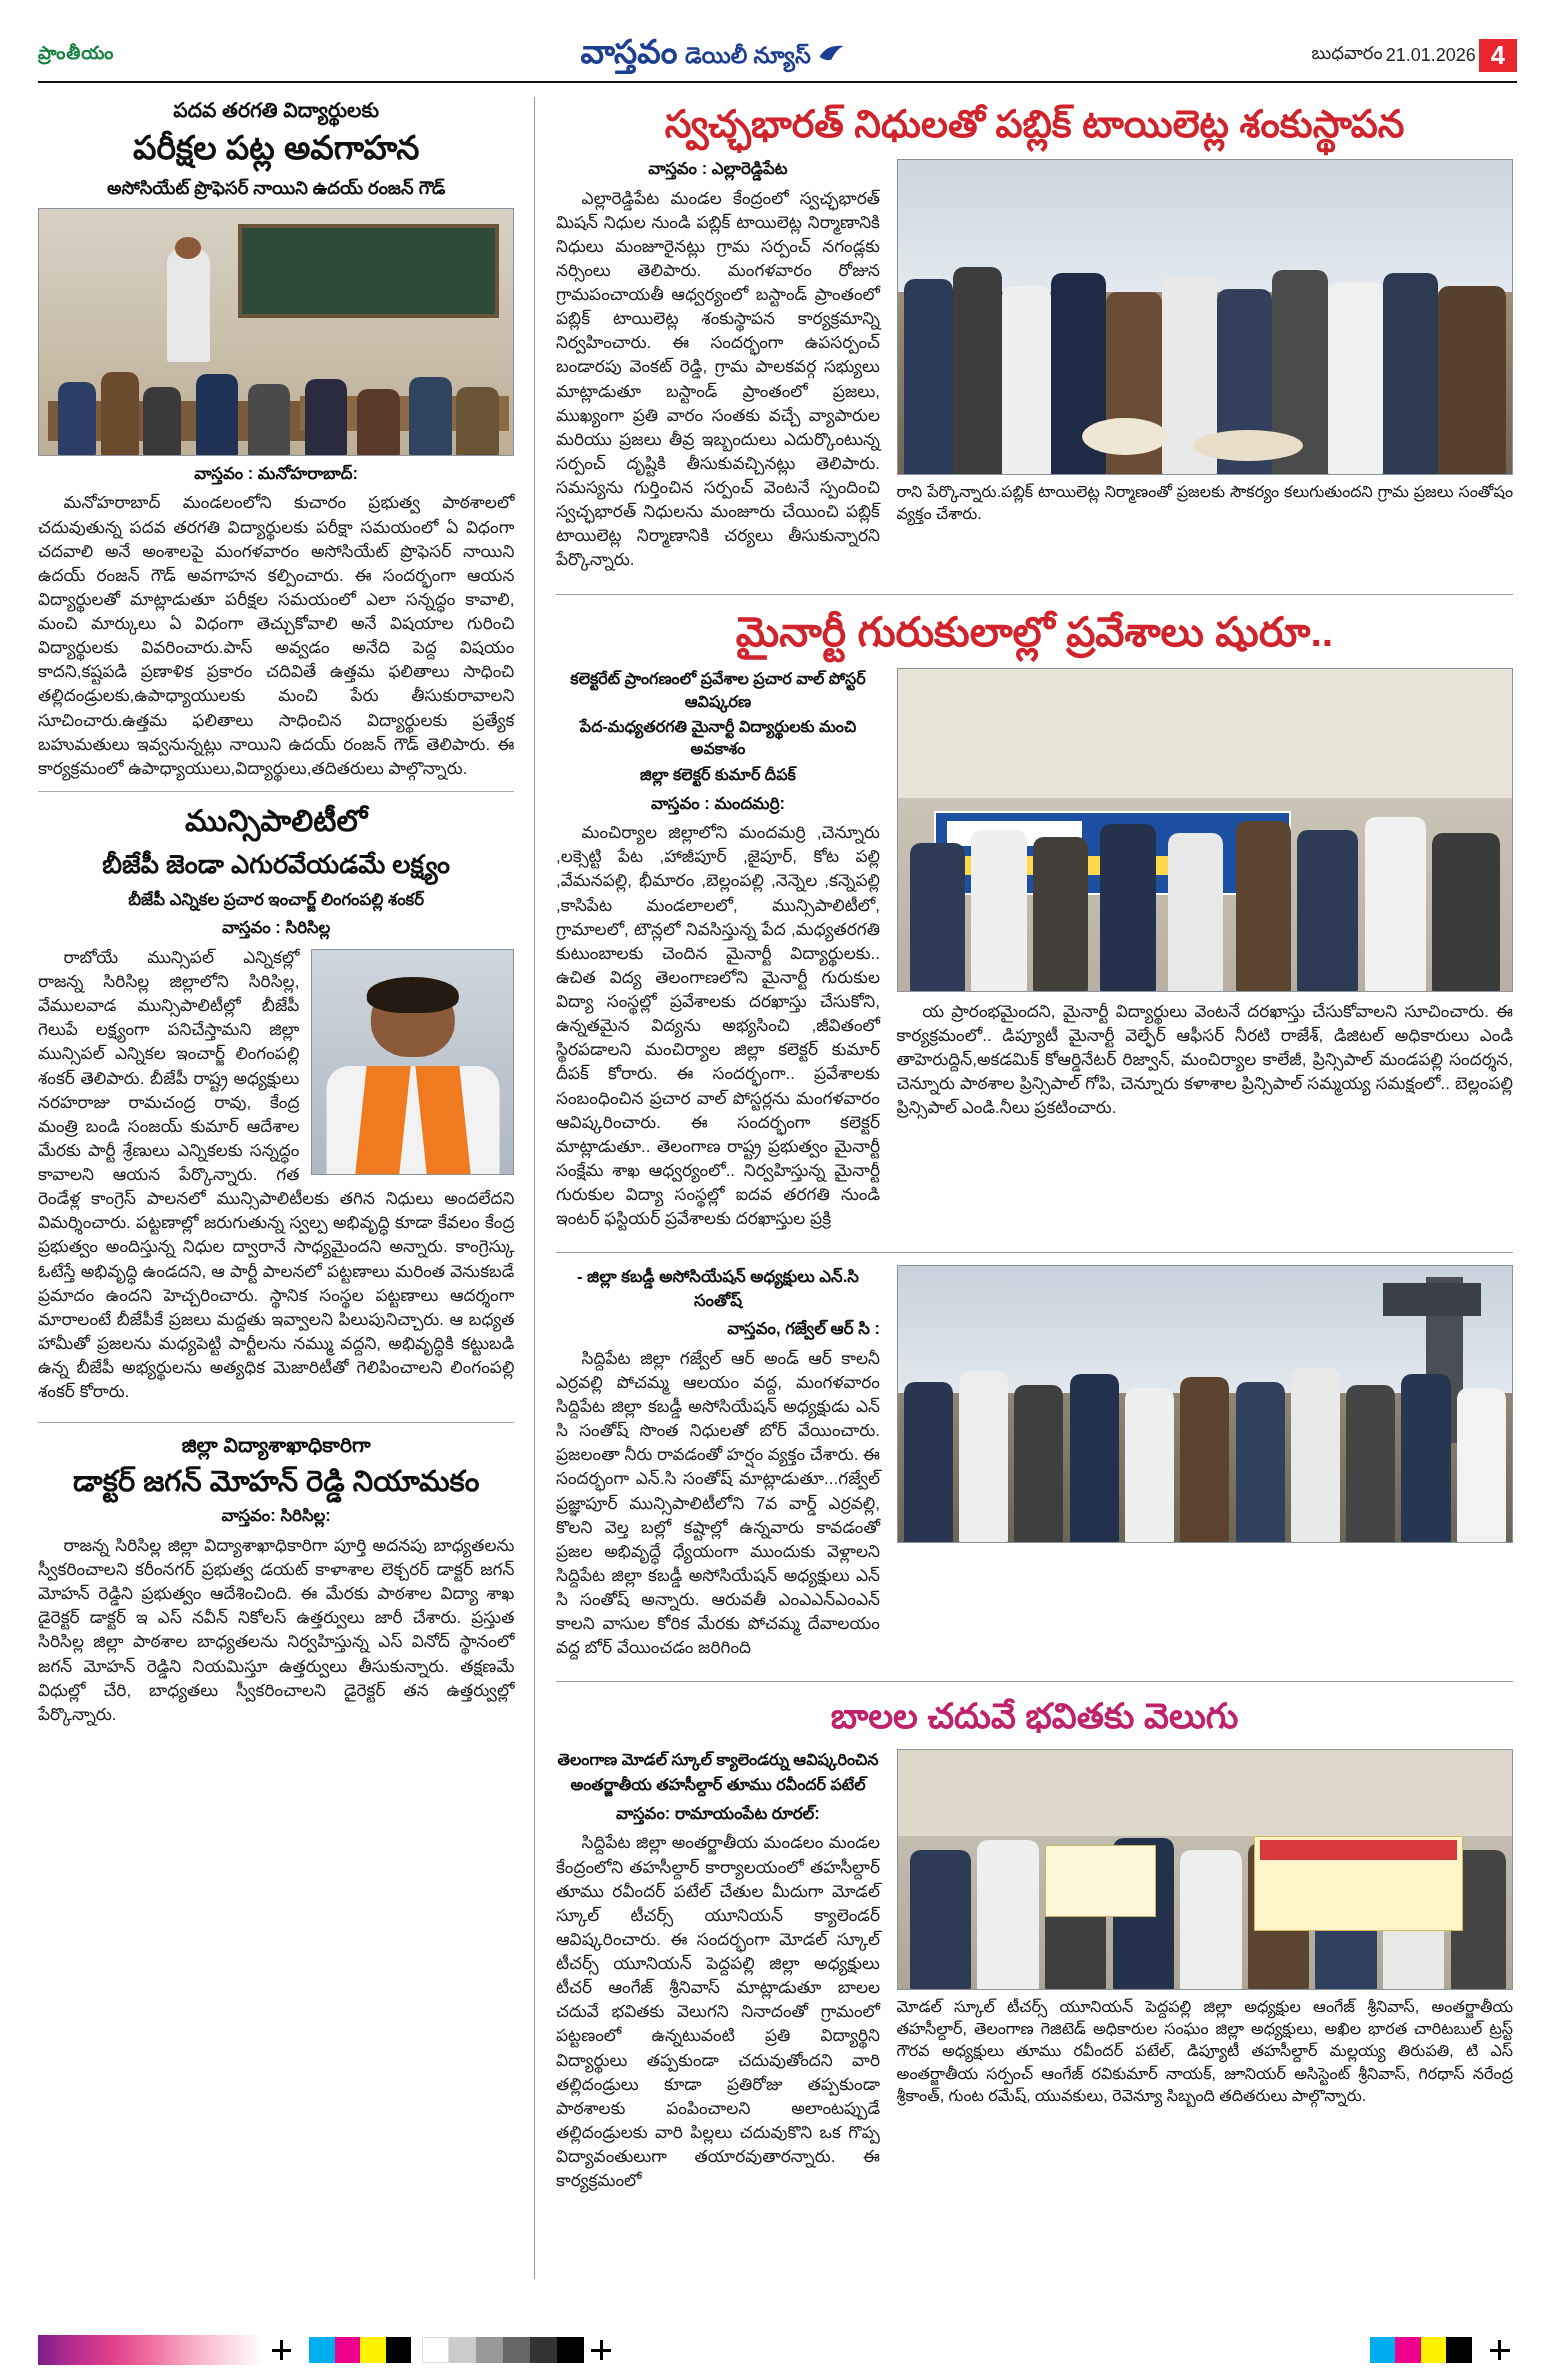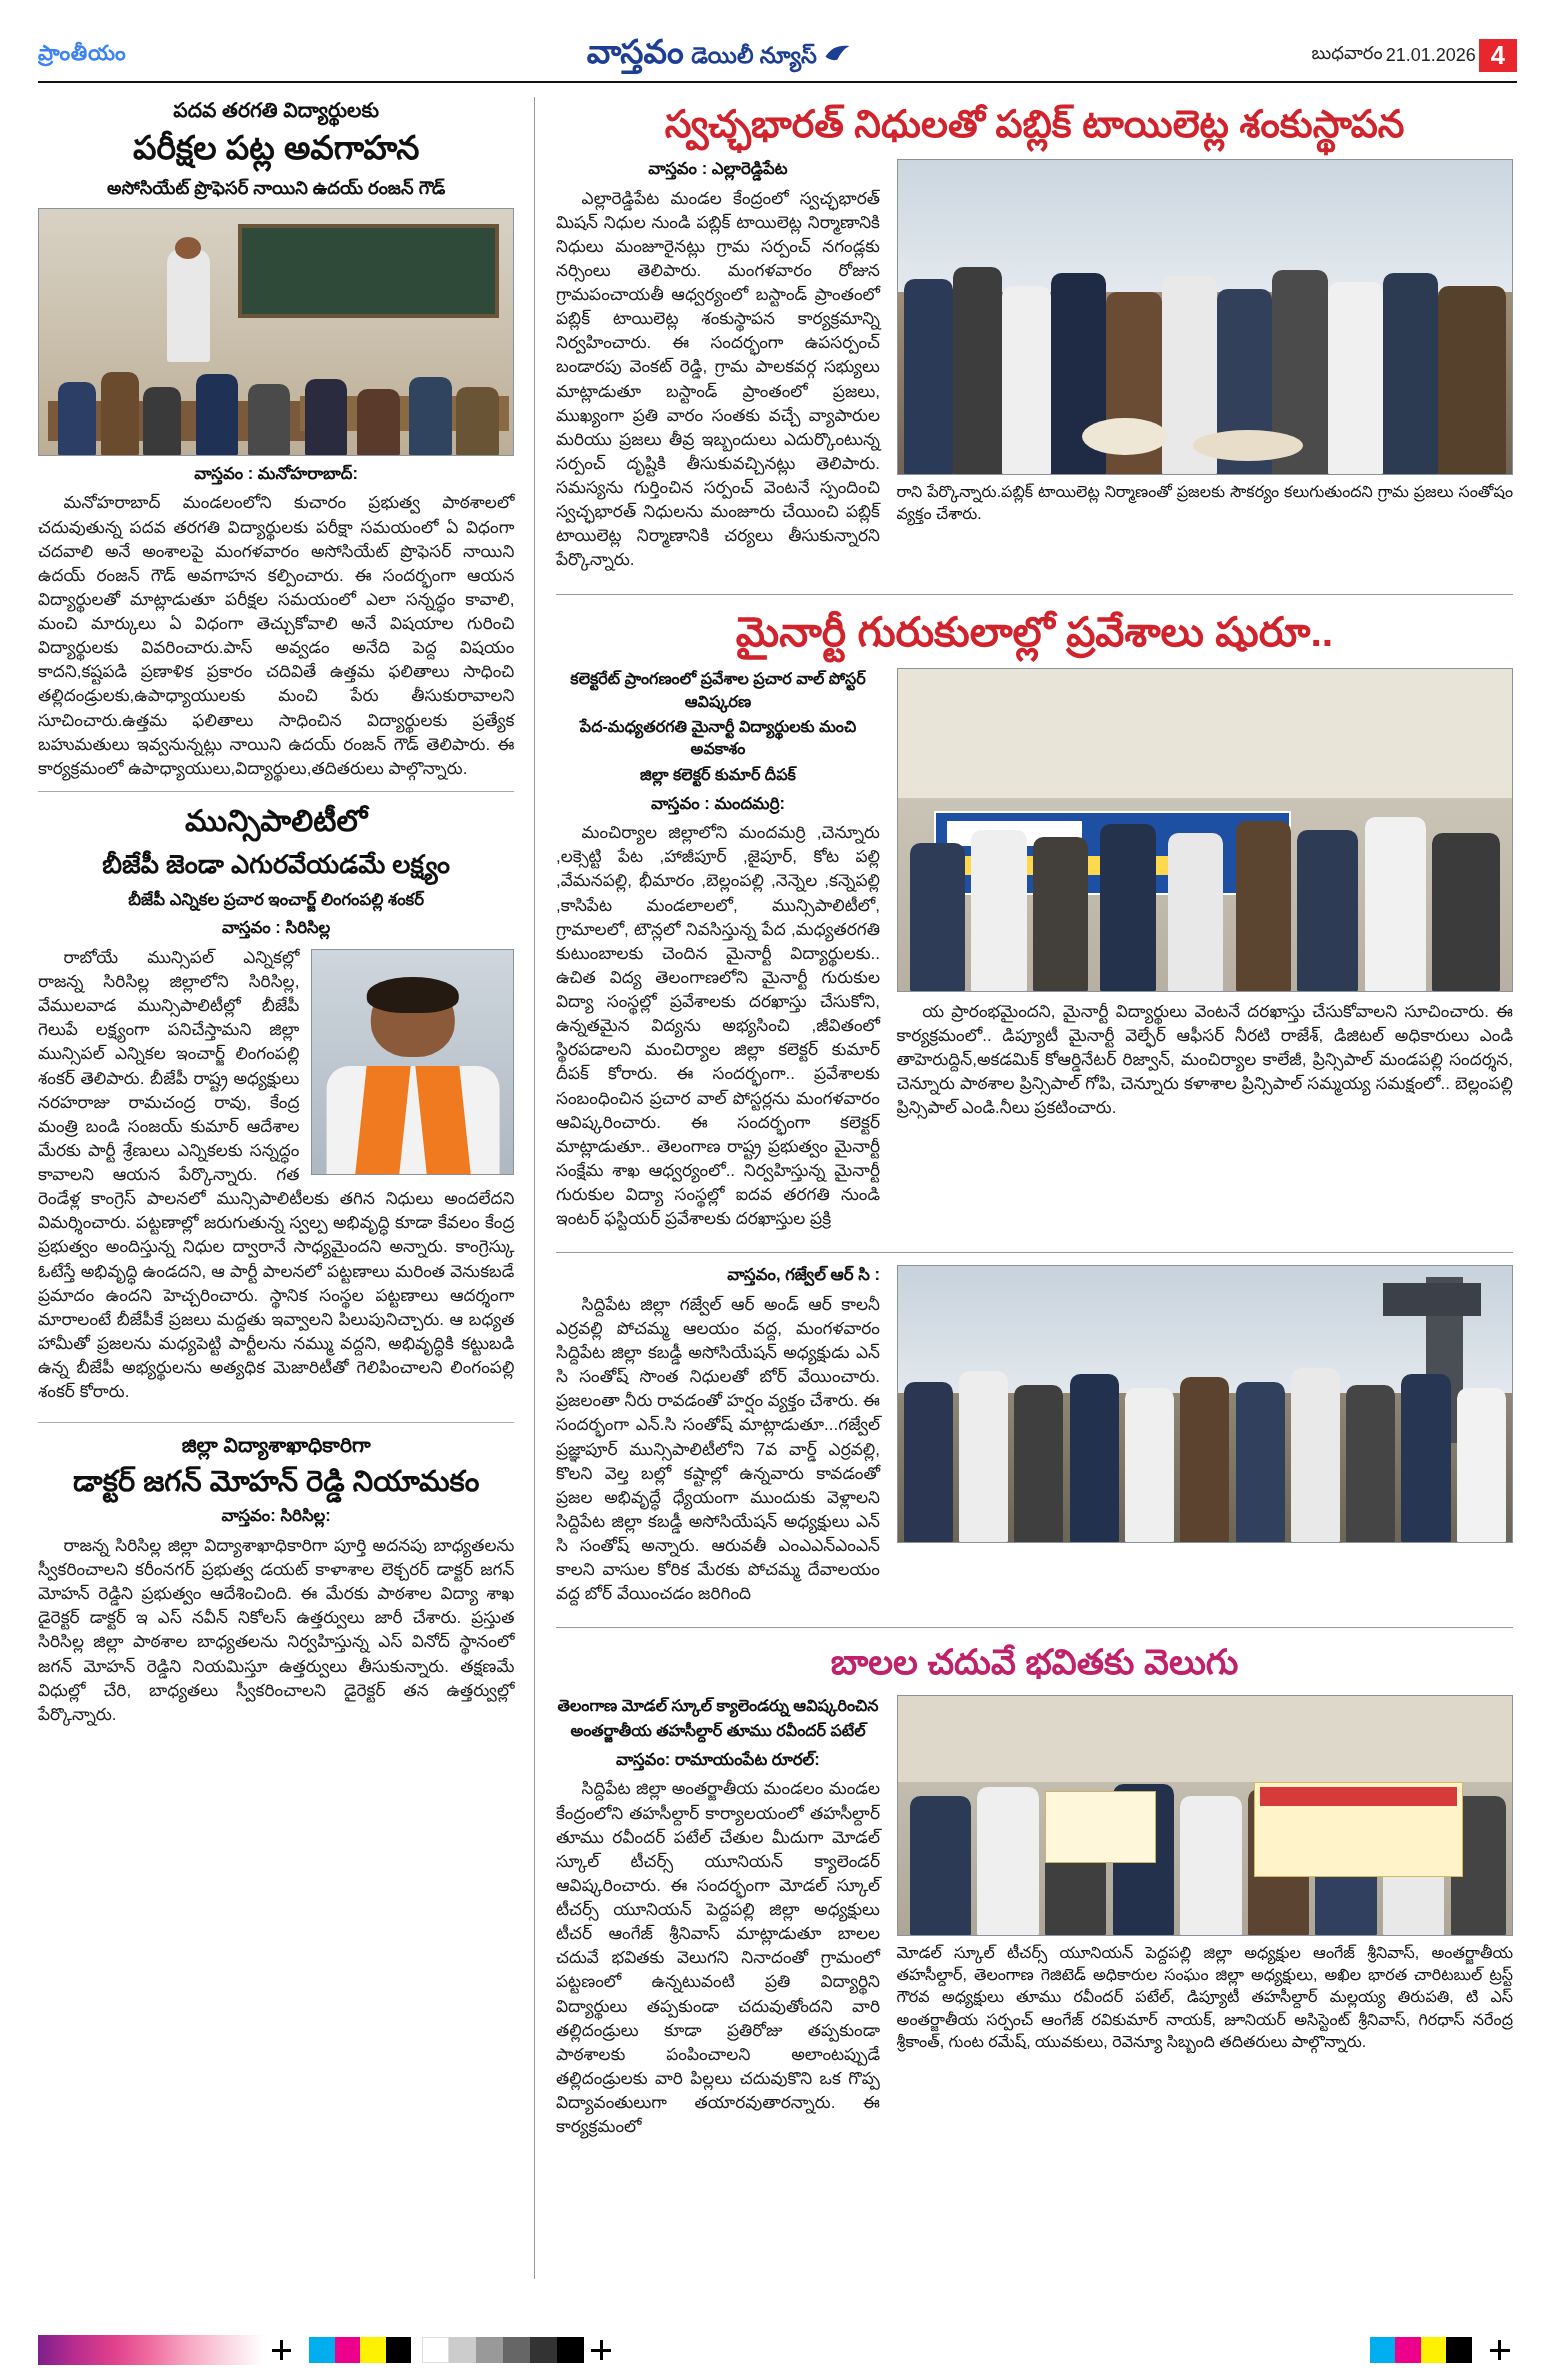--- a/index.html
+++ b/index.html
@@ -22,23 +22,23 @@
   
   .masthead {
     position: relative;
     height: 53px;
     border-bottom: 2.3px solid #111;
     display: flex;
     align-items: center;
     justify-content: space-between;
   }
   .masthead-left {
-    font-size: 21px;
-    font-weight: bold;
-    color: #3b82f6;
+    font-size: 18px;
+    font-weight: bold;
+    color: #15803d;
     letter-spacing: 0.8px;
   }
   .masthead-center {
     display: flex;
     align-items: baseline;
     gap: 7.5px;
   }
   .mast-title {
     font-size: 33px;
     font-weight: bold;
@@ -376,20 +376,21 @@
             <p class="body indent" style="margin-top:7.5px;">య ప్రారంభమైందని, మైనార్టీ విద్యార్థులు వెంటనే దరఖాస్తు చేసుకోవాలని సూచించారు. ఈ కార్యక్రమంలో.. డిప్యూటీ మైనార్టీ వెల్ఫేర్ ఆఫీసర్ నీరటి రాజేశ్, డిజిటల్ అధికారులు ఎండి తాహెరుద్దిన్,అకడమిక్ కోఆర్డినేటర్ రిజ్వాన్, మంచిర్యాల కాలేజీ, ప్రిన్సిపాల్ మండపల్లి సందర్శన, చెన్నూరు పాఠశాల ప్రిన్సిపాల్ గోపి, చెన్నూరు కళాశాల ప్రిన్సిపాల్ సమ్మయ్య సమక్షంలో.. బెల్లంపల్లి ప్రిన్సిపాల్ ఎండి.నీలు ప్రకటించారు.</p>
           </div>
         </div>
       </div>
 
       <hr class="rule">
 
       <div>
         <div class="two-col-wrap">
           <div class="txt" style="width:324px;flex:0 0 324px;">
+            <div class="subhead" style="font-size:16.6px;">- జిల్లా కబడ్డీ అసోసియేషన్ అధ్యక్షులు ఎన్.సి సంతోష్</div>
             <div class="dateline" style="text-align:right;">వాస్తవం, గజ్వేల్ ఆర్ సి :</div>
             <p class="body indent">సిద్దిపేట జిల్లా గజ్వేల్ ఆర్ అండ్ ఆర్ కాలనీ ఎర్రవల్లి పోచమ్మ ఆలయం వద్ద, మంగళవారం సిద్దిపేట జిల్లా కబడ్డీ అసోసియేషన్ అధ్యక్షుడు ఎన్ సి సంతోష్ సొంత నిధులతో బోర్ వేయించారు. ప్రజలంతా నీరు రావడంతో హర్షం వ్యక్తం చేశారు. ఈ సందర్భంగా ఎన్.సి సంతోష్ మాట్లాడుతూ...గజ్వేల్ ప్రజ్ఞాపూర్ మున్సిపాలిటీలోని 7వ వార్డ్ ఎర్రవల్లి, కొలని వెల్త బల్లో కష్టాల్లో ఉన్నవారు కావడంతో ప్రజల అభివృద్ధే ధ్యేయంగా ముందుకు వెళ్లాలని సిద్దిపేట జిల్లా కబడ్డీ అసోసియేషన్ అధ్యక్షులు ఎన్ సి సంతోష్ అన్నారు. ఆరువతీ ఎంఎఎన్ఎంఎన్ కాలని వాసుల కోరిక మేరకు పోచమ్మ దేవాలయం వద్ద బోర్ వేయించడం జరిగింది</p>
           </div>
           <div style="flex:1 1 auto;">
             <div class="photo" style="width:100%;height:278px;">
               <div class="sky" style="height:46%;background:linear-gradient(#c7d2dc,#e2e8ed);"></div>
               <div class="ground" style="height:54%;background:linear-gradient(#8f8774,#6b6556);"></div>
               <div style="position:absolute;right:8%;top:4%;width:6%;height:60%;background:#4a4f55;"></div>
               <div style="position:absolute;right:5%;top:6%;width:16%;height:12%;background:#3c4149;"></div>
               <div class="crowd">

